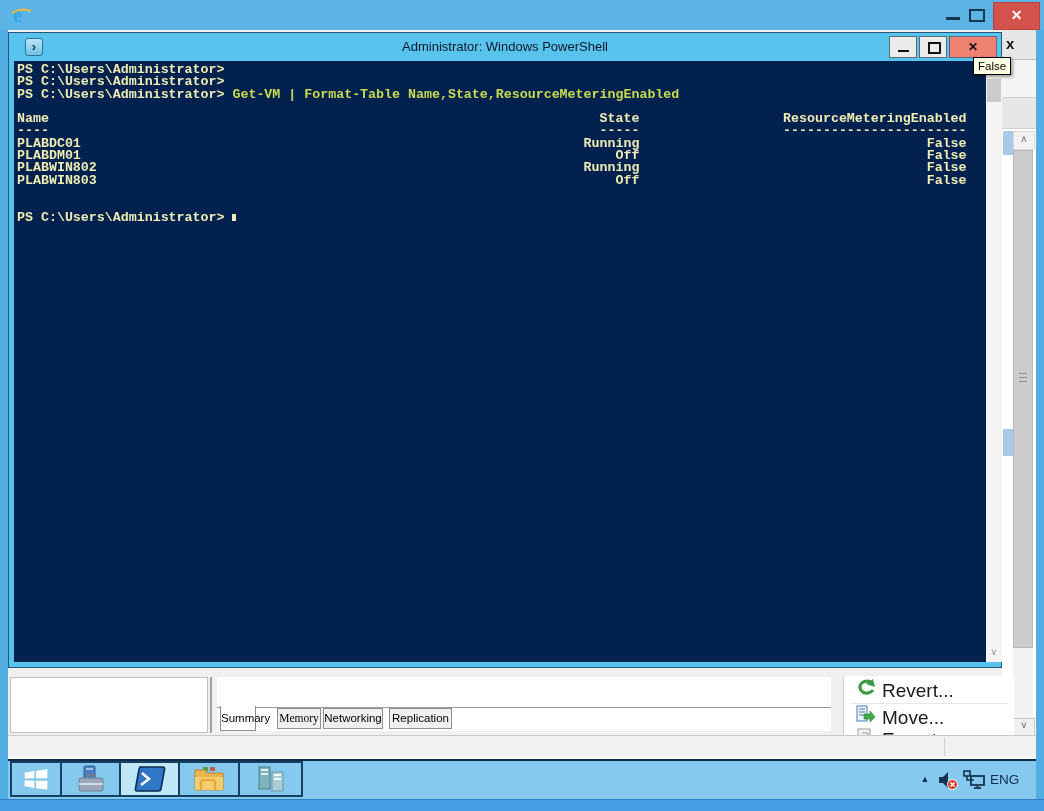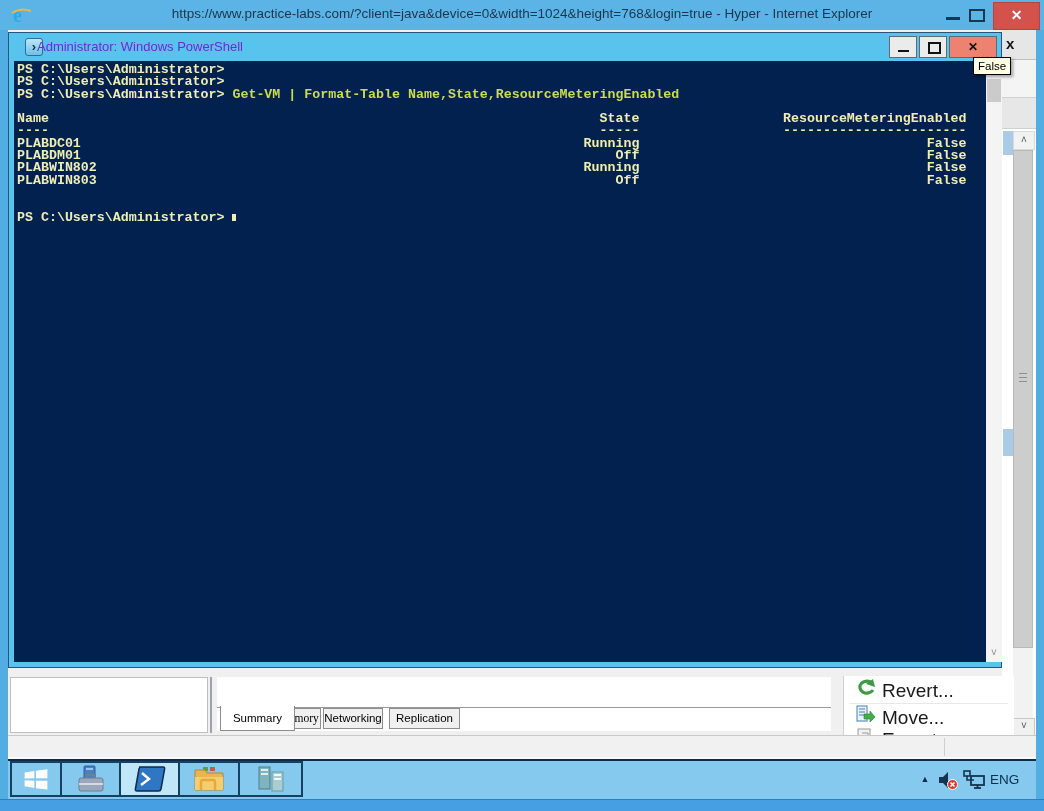--- a/index.html
+++ b/index.html
@@ -36,26 +36,26 @@
   .sb2-track{left:1013px;top:648px;width:20px;height:70px;background:#F2F2F2;}
   .sb2-down{left:1013px;top:718px;width:20px;height:16px;background:#F0F0F0;border:1px solid #C8C8C8;
             color:#555;font-size:10px;text-align:center;line-height:14px;}
 
   
   .hv-left-panel{left:10px;top:677px;width:196px;height:54px;background:#fff;border:1px solid #BFBFBF;}
   .hv-vdivider{left:210px;top:677px;width:2px;height:56px;background:#9EA3A8;}
   .hv-tabpane{left:217px;top:677px;width:614px;height:54px;background:#fff;}
   .hv-tabline{left:217px;top:707px;width:614px;height:1px;background:#9A9A9A;}
   .tab{box-sizing:border-box;font-size:11.5px;color:#000;text-align:center;cursor:default;}
-  .tab-active{left:220px;top:706px;width:75px;height:25px;background:#fff;z-index:3;
+  .tab-active{left:220px;top:706px;width:36px;height:25px;background:#fff;z-index:3;
               border:1px solid #8E8E8E;border-top:none;line-height:24px;}
   .tab-idle{top:708px;height:21px;background:#F0F0F0;border:1px solid #8E8E8E;line-height:19px;z-index:2;}
   .tab-mem{left:277px;width:44px;font-family:Liberation Serif, serif;}
   .tab-net{left:323px;width:60px;}
-  .tab-rep{left:389px;width:71px;}
+  .tab-rep{left:389px;width:63px;}
 
   .hv-actions{left:843px;top:676px;width:170px;height:59px;background:#fff;border-left:1px solid #CFCFCF;overflow:hidden;}
   .act-row{position:absolute;left:0;width:170px;height:22px;cursor:default;}
   .act-icon{position:absolute;left:12px;top:0;width:20px;height:19px;}
   .act-label{position:absolute;left:38px;top:2px;font-size:19px;color:#1A1A1A;}
   .act-sep{position:absolute;left:6px;top:27px;width:158px;height:1px;background:#E8E8E8;}
 
   .status-strip{left:8px;top:735px;width:1028px;height:22px;background:#F1F1F1;border-top:1px solid #C9C9C9;}
   .strip-div{left:944px;top:738px;width:1px;height:18px;background:#CFCFCF;}
   .strip-white{left:8px;top:757px;width:1028px;height:2px;background:#FAFAFA;}
@@ -74,21 +74,21 @@
   .tray-net{left:962px;top:768px;width:24px;height:24px;cursor:pointer;}
   .tray-lang{left:990px;top:772px;width:36px;color:#0C2C4C;font-size:13.5px;cursor:pointer;}
 
   
   .ps-window{left:8px;top:32px;width:994px;height:636px;background:#58C4EE;
              border:1px solid #25577D;box-sizing:border-box;z-index:5;}
   .ps-titlebar{position:absolute;left:0;top:0;width:100%;height:28px;background:#58C4EE;}
   .ps-icon{position:absolute;left:16px;top:5px;width:18px;height:18px;
            background:linear-gradient(#BCE6F6,#6FC0E6);border:1px solid #2C6E96;border-radius:3px;
            color:#0E3050;font-weight:bold;font-size:13px;text-align:center;line-height:16px;box-sizing:border-box;}
-  .ps-title{position:absolute;left:0;top:6px;width:100%;font-size:13px;color:#6d28d9;padding-left:28px;}
+  .ps-title{position:absolute;left:0;top:6px;width:100%;text-align:center;font-size:13px;color:#0f172a;}
   .ps-btn{position:absolute;top:3px;height:22px;background:#EBEBEB;border:1px solid #5F6A72;
           box-sizing:border-box;text-align:center;cursor:pointer;}
   .ps-min{left:880px;width:28px;}
   .ps-max{left:910px;width:28px;}
   .ps-close{left:940px;width:48px;background:#EE8270;color:#111;font-size:12px;font-weight:bold;line-height:20px;}
   .ps-minbar{position:absolute;left:8px;top:13px;width:11px;height:2px;background:#111;}
   .ps-maxbox{position:absolute;left:8px;top:5px;width:9px;height:8px;border:2px solid #111;}
 
   .console{position:absolute;left:5px;top:28px;width:972px;height:601px;background:#03214E;overflow:hidden;}
   .term{position:absolute;left:3px;top:3px;font-family:Liberation Mono, monospace;
@@ -108,21 +108,20 @@
 </head>
 <body>
 
 <div class="stage">
 
   <div class="abs ie-titlebar">
     <svg class="abs ie-favicon" viewBox="0 0 22 22">
       <text x="3" y="18" font-size="20" font-weight="bold" font-family="Liberation Serif,serif" fill="#2FA8E8">e</text>
       <path d="M2 9 Q11 3 21 7" stroke="#E8B93C" stroke-width="2" fill="none"></path>
     </svg>
-    <div class="abs ie-title">https://www.practice-labs.com/?client=java&amp;device=0&amp;width=1024&amp;height=768&amp;login=true - Hyper - Internet Explorer</div>
     <div class="abs ie-min"></div>
     <div class="abs ie-max"></div>
     <div class="abs ie-close">✕</div>
   </div>
 
   <div class="abs desktop"></div>
 
   <div class="abs sl-a"></div>
   <div class="abs bg-close-x">x</div>
   <div class="abs sl-b"></div>

